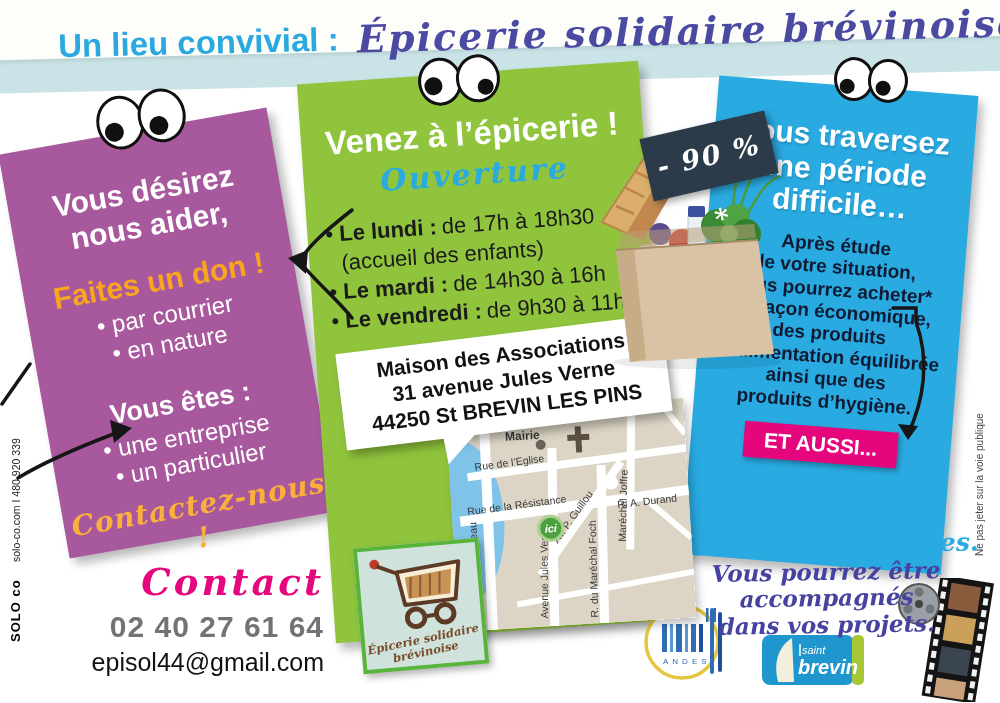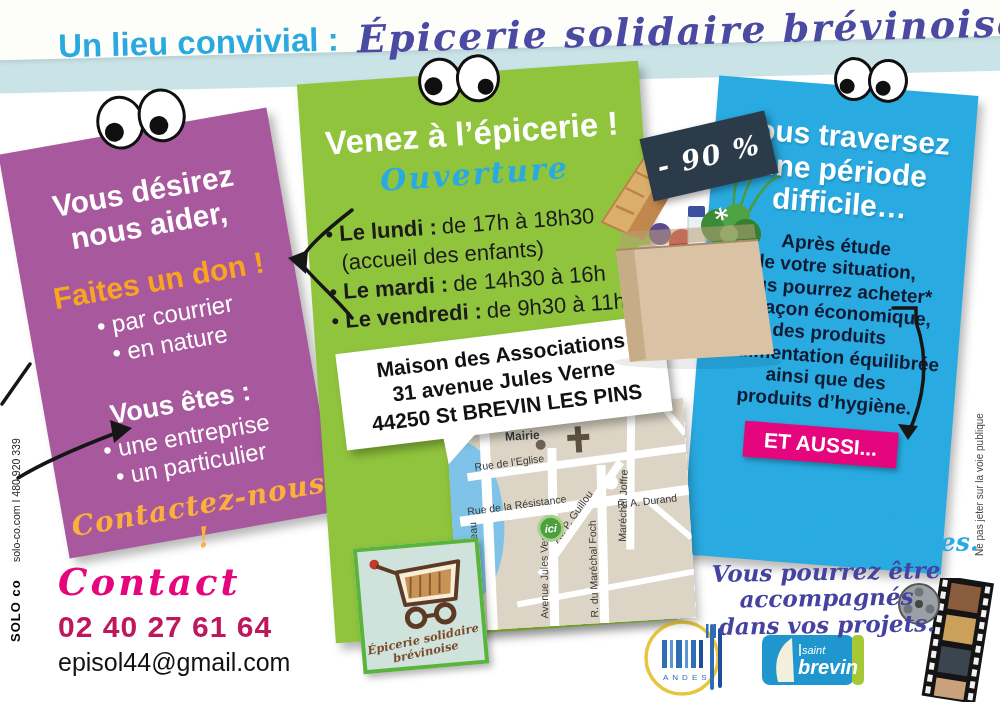--- a/index.html
+++ b/index.html
@@ -58,43 +58,43 @@
   .price-tag{position:absolute;left:645px;top:124px;width:128px;height:64px;background:#2c3b49;
     transform:rotate(-13deg);z-index:7;color:#fff;text-align:center;line-height:64px;
     font-family:"DejaVu Serif", serif;font-style:italic;font-weight:bold;font-size:27px;
     box-shadow:3px 4px 7px rgba(0,0,0,.35);letter-spacing:2px;}
   
   .eyes{position:absolute;z-index:8;display:flex;}
   .eye{background:#fff;border:3.5px solid #101010;border-radius:50%;position:relative;}
   .eye + .eye{margin-left:-6px;}
   .pupil{position:absolute;background:#101010;border-radius:50%;}
   
-  .contact-block{position:absolute;left:58px;top:560px;width:266px;text-align:left;z-index:3;}
+  .contact-block{position:absolute;left:58px;top:560px;width:266px;text-align:right;z-index:3;}
   .contact-label{font-family:"DejaVu Serif", serif;font-style:italic;font-weight:bold;
     font-size:37px;color:#e5067e;letter-spacing:3px;}
-  .contact-phone{font-size:30px;font-weight:bold;color:#be185d;margin-top:6px;letter-spacing:1px;}
+  .contact-phone{font-size:30px;font-weight:bold;color:#737373;margin-top:6px;letter-spacing:1px;}
   .contact-email{font-size:25px;color:#111;margin-top:4px;}
   .also-block{position:absolute;left:652px;top:503px;width:348px;text-align:center;
     font-family:"DejaVu Serif", serif;font-style:italic;font-weight:bold;z-index:3;transform:rotate(-1deg);}
   .also-light{font-size:25px;color:#29abe2;line-height:1.12;}
   .also-dark{font-size:23px;color:#45439f;line-height:1.15;}
   
   .v-text{position:absolute;transform:rotate(-90deg);transform-origin:0 0;white-space:nowrap;}
   .credit-url{left:10px;top:562px;font-size:10.5px;color:#222;}
   .credit-logo{left:8px;top:642px;font-size:13px;font-weight:bold;color:#000;letter-spacing:1px;}
   .right-notice{left:974px;top:556px;font-size:10px;color:#444;}
   
   .epicerie-tile{position:absolute;left:358px;top:543px;width:118px;height:118px;
     background:#cfe3dc;border:4px solid #58b43a;transform:rotate(-5deg);z-index:7;
     box-shadow:3px 4px 7px rgba(0,0,0,.3);text-align:center;}
   .epicerie-text{font-family:"DejaVu Serif", serif;font-style:italic;font-weight:bold;
     font-size:11.5px;color:#7a4b2a;line-height:1.1;transform:rotate(-7deg);margin-top:-2px;}
   .logo{position:absolute;}
   .logo-loire{left:505px;top:627px;}
-  .logo-andes{left:642px;top:614px;text-align:right;}
+  .logo-andes{left:642px;top:598px;text-align:right;}
   .logo-brevin{left:762px;top:632px;font-style:italic;}
   .film-strip{left:895px;top:578px;}
   .overlay{position:absolute;left:0;top:0;z-index:9;pointer-events:none;}
 </style>
 </head>
 <body>
 
 <div class="stage">
 
   <div class="teal-band"></div>

